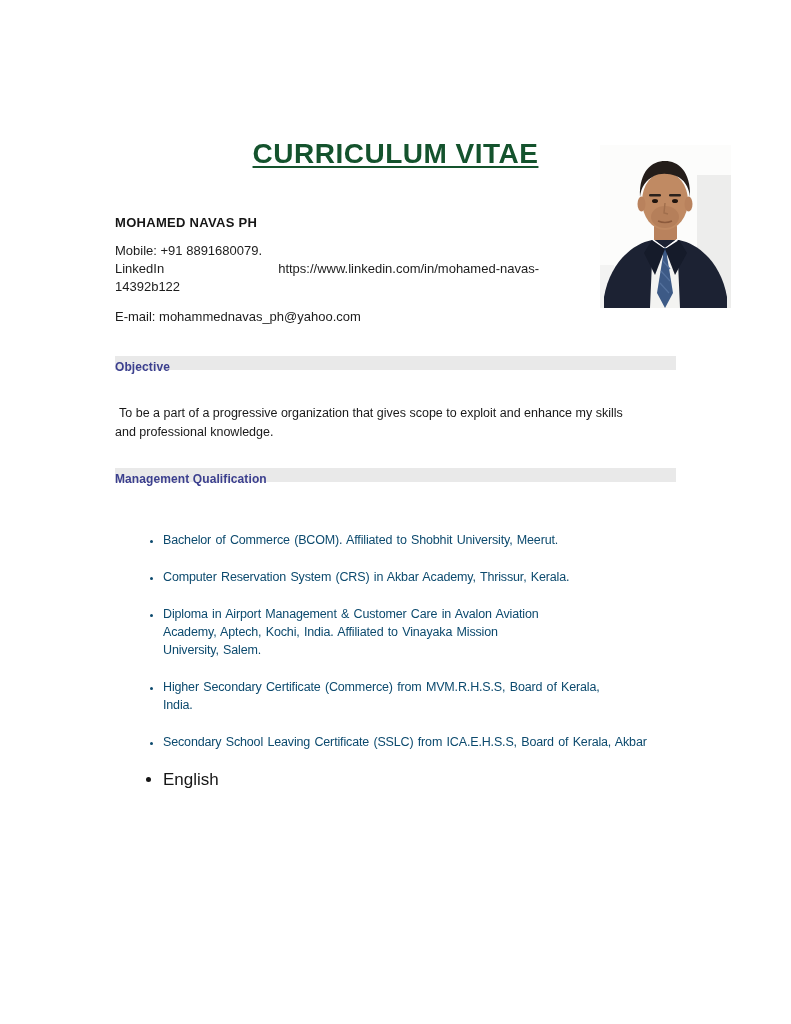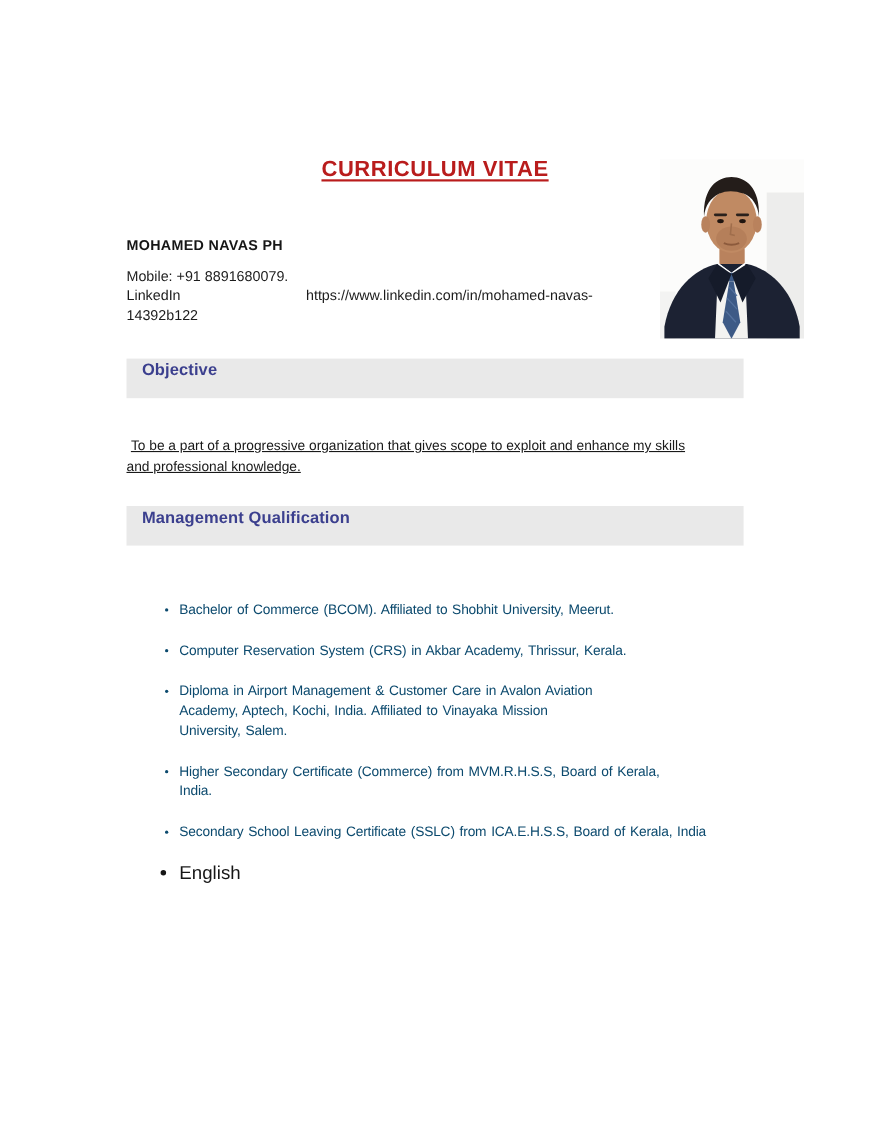--- a/index.html
+++ b/index.html
@@ -12,46 +12,46 @@
   body{
     width:791px;height:1024px;background:#ffffff;
     font-family:"Liberation Sans", sans-serif;
     color:var(--body-text,#1c1c1c);
     overflow:hidden;
   }
   .page{position:relative;width:791px;height:1024px;background:#fff;}
   .content{padding:141px 115px 0 115px;}
 
   .doc-title{
-    text-align:center;font-size:20px;font-weight:bold;
-    letter-spacing:.5px;line-height:26px;color:#b91c1c;
+    text-align:center;font-size:28px;font-weight:bold;
+    letter-spacing:.5px;line-height:26px;color:#14532d;
   }
   .doc-title .u{text-decoration:underline;text-decoration-thickness:2px;text-underline-offset:3px;}
 
   .person-name{
     margin-top:45px;font-size:13px;font-weight:bold;
     letter-spacing:.3px;line-height:21px;color:#161616;
   }
 
   .contact{font-size:13px;line-height:18px;}
   .contact .mobile-line{margin-top:9px;}
   .linkedin-row{display:flex;justify-content:space-between;width:424px;}
   .linkedin-wrap{width:424px;}
   .email-line{margin-top:12px;}
 
   .section-bar{
     margin-top:0;background:var(--heading-bar-bg,#e9e9e9);
     color:var(--heading-text,#3b3f8e);
-    font-size:15px;font-weight:bold;line-height:22px;height:36px;
-    padding:0 14px;letter-spacing:.1px;
+    font-size:12px;font-weight:bold;line-height:22px;height:14px;
+    padding:0 0;letter-spacing:.1px;
   }
   .bar-objective{margin-top:30px;}
   .objective-text{
     margin:34px 0 0;font-size:12.5px;line-height:19px;
-    white-space:pre-line;width:578px;text-indent:4px;color:#191919;text-decoration:underline;
+    white-space:pre-line;width:578px;text-indent:4px;color:#191919;
   }
   .bar-education{margin-top:26px;}
   ul.bullets{
     margin:49px 0 0;padding-left:48px;width:580px;
     font-size:12.5px;letter-spacing:-.15px;word-spacing:1px;color:#0c4a6e;
   }
   ul.bullets li{
     margin-bottom:19px;line-height:18px;white-space:pre-line;
   }
   ul.bullets li::marker{font-size:11px;}
@@ -119,38 +119,39 @@
 
     <div class="person-name">MOHAMED NAVAS PH</div>
 
     <div class="contact">
       <div class="mobile-line">Mobile: +91 8891680079.</div>
       <div class="linkedin-row">
         <span>LinkedIn</span>
         <span>https://www.linkedin.com/in/mohamed-navas-</span>
       </div>
       <div class="linkedin-wrap">14392b122</div>
+      <div class="email-line">E-mail: mohammednavas_ph@yahoo.com</div>
     </div>
 
     <div class="section-bar bar-objective">Objective</div>
 
     <p class="objective-text">To be a part of a progressive organization that gives scope to exploit and enhance my skills
 and professional knowledge.</p>
 
     <div class="section-bar bar-education">Management Qualification</div>
 
     <ul class="bullets">
         <li>Bachelor of Commerce (BCOM). Affiliated to Shobhit University, Meerut.</li>
         <li>Computer Reservation System (CRS) in Akbar Academy, Thrissur, Kerala.</li>
         <li>Diploma in Airport Management &amp; Customer Care in Avalon Aviation
 Academy, Aptech, Kochi, India. Affiliated to Vinayaka Mission
 University, Salem.</li>
         <li>Higher Secondary Certificate (Commerce) from MVM.R.H.S.S, Board of Kerala,
 India.</li>
-        <li>Secondary School Leaving Certificate (SSLC) from ICA.E.H.S.S, Board of Kerala, India</li>
+        <li>Secondary School Leaving Certificate (SSLC) from ICA.E.H.S.S, Board of Kerala, Akbar</li>
       </ul>
 
 
     <ul class="lang-list">
         <li>English</li>
       </ul>
 
   </div>
 </div>
 

